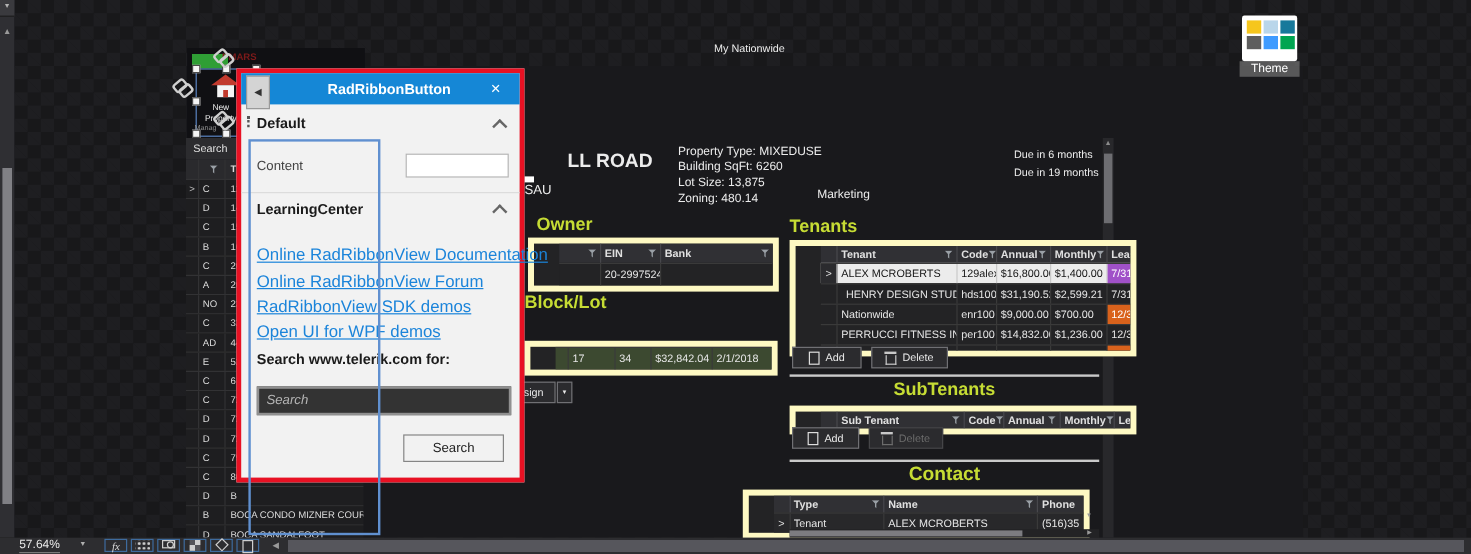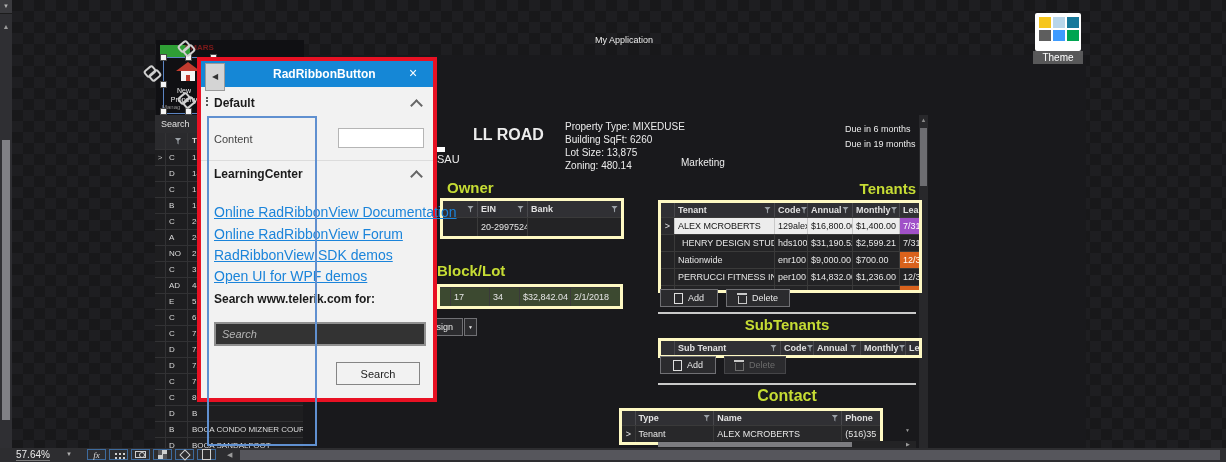--- a/index.html
+++ b/index.html
@@ -8,21 +8,21 @@
   .checker{background-color:#18181a;
     background-image:linear-gradient(45deg,#1e1e21 25%,transparent 25%,transparent 75%,#1e1e21 75%),
                      linear-gradient(45deg,#1e1e21 25%,transparent 25%,transparent 75%,#1e1e21 75%);
     background-size:22px 22px;background-position:0 0,11px 11px;}
   .w{color:#ececec;} .bold{font-weight:bold;padding-left:36px;}
   .gtitle{color:#c6dc34;font-weight:bold;font-size:15px;white-space:nowrap;}
   
   .fn{display:inline-block;width:7px;height:7px;flex:0 0 auto;
       clip-path:polygon(0 0,100% 0,58% 45%,58% 100%,42% 86%,42% 45%);background:#9aa0a6;}
   
-  .gtbl{position:absolute;background:#232325;border:3px solid #fef9c3;overflow:hidden;}
+  .gtbl{position:absolute;background:#232325;border:5px solid #fef9c3;overflow:hidden;padding-left:21px;}
   .gh{display:flex;background:#303034;font-weight:bold;font-size:9px;color:#e0e0e0;height:14px;line-height:14px;}
   .gh2{height:16px;line-height:16px;}
   .gc{display:flex;justify-content:space-between;align-items:center;padding:0 3px;border-right:1px solid #48484c;overflow:hidden;white-space:nowrap;box-sizing:border-box;}
   .gr{display:flex;height:16px;line-height:16px;font-size:9px;color:#e6e6e6;border-top:1px solid #3a3a3a;background:#232325;}
   .gr2{height:18px;line-height:18px;}
   .gd{padding:0 3px;border-right:1px solid #3a3a3a;overflow:hidden;white-space:nowrap;box-sizing:border-box;}
   .sel{background:#ececec;color:#141414;}
   .sel .gd{border-right-color:#c9c9c9;}
   .badge-purple{background:#a051c8;color:#fff;}
   .badge-orange{background:#d9621c;color:#fff;}
@@ -53,21 +53,21 @@
   .chain i{position:absolute;width:8px;height:5px;border:2px solid #cfcfcf;border-radius:3px;transform:rotate(-40deg);display:block;}
   .chain i.l2{left:5px;top:4px;}
   
   .docsec{position:absolute;left:930px;width:150px;height:52px;background:#212124;}
   .doclabel{position:absolute;left:7px;top:3px;font-size:10px;color:#f0f0f0;white-space:nowrap;}
   .docbox{position:absolute;left:3px;top:18px;width:143px;height:30px;background:#b3b3b3;border:1px solid #7c7c7c;}
   .docref{position:absolute;right:28px;top:4px;}
   .docfold{position:absolute;right:6px;top:1px;}
   
   #statusbar{position:absolute;left:0;top:448px;width:1226px;height:14px;background:#2d2d30;z-index:60;}
-  .sbtn{position:absolute;top:1px;width:19px;height:11px;border:1px solid #3e6b9e;background:#2d2d30;display:flex;align-items:center;justify-content:center;box-sizing:border-box;cursor:pointer;}
+  .sbtn{position:absolute;top:1px;width:19px;height:11px;border:1px solid #3e6b9e;background:#2d2d30;display:flex;justify-content:center;box-sizing:border-box;cursor:pointer;}
   .grd{width:12px;height:8px;background-image:radial-gradient(#cfcfcf 1px,transparent 1.3px);background-size:4px 4px;background-position:1px 1px;}
   .cam{position:relative;width:11px;height:7px;border:1px solid #cfcfcf;box-sizing:border-box;}
   .cam::after{content:"";position:absolute;left:3px;top:0px;width:4px;height:4px;border:1px solid #cfcfcf;border-radius:50%;}
   .ckb{width:9px;height:9px;background:conic-gradient(#cfcfcf 0 90deg,#55555a 0 180deg,#cfcfcf 0 270deg,#55555a 0);}
   .snp{width:6px;height:6px;border:1px solid #cfcfcf;transform:rotate(45deg);}
   .dcm{width:7px;height:9px;border:1px solid #cfcfcf;}
   input{font-family:"Liberation Sans",sans-serif;}
   #tsearch::placeholder{font-style:italic;color:#b5b5b5;}
 </style>
 </head>
@@ -78,21 +78,21 @@
   <div class="ab checker" style="left:12px;top:0;width:1214px;height:448px;"></div>
 
   <div class="ab" style="left:0;top:0;width:12px;height:448px;background:#2f2f33;z-index:5;">
     <div class="ab" style="left:0;top:0;width:12px;height:13px;background:#3a3a3e;border-bottom:1px solid #1c1c1c;text-align:center;line-height:12px;font-size:6px;color:#b3b3b3;">▼</div>
     <div class="ab" style="left:0;top:22px;width:12px;height:10px;text-align:center;font-size:7px;color:#9a9a9a;line-height:10px;">▲</div>
     <div class="ab" style="left:2px;top:140px;width:8px;height:280px;background:#808085;"></div>
   </div>
 
   <div class="ab" style="left:155px;top:55px;width:931px;height:393px;background:#19191c;z-index:10;"></div>
 
-  <div class="ab w" style="left:595px;top:35px;font-size:9px;z-index:11;">My Application</div>
+  <div class="ab w" style="left:595px;top:35px;font-size:9px;z-index:11;">My Nationwide</div>
 
   <div class="ab" style="left:1033px;top:12px;z-index:15;">
     <div class="ab" style="left:2px;top:1px;width:46px;height:38px;background:#ffffff;border-radius:2px;padding:0;">
       <div style="display:grid;grid-template-columns:12px 12px 12px;grid-gap:2px;padding:4px 0 0 4px;">
         <div style="width:12px;height:11px;background:#f6c61d;"></div>
         <div style="width:12px;height:11px;background:#b9d6ea;"></div>
         <div style="width:12px;height:11px;background:#17799b;"></div>
         <div style="width:12px;height:11px;background:#5e5e5e;"></div>
         <div style="width:12px;height:11px;background:#3e9bff;"></div>
         <div style="width:12px;height:11px;background:#00a551;"></div>
@@ -267,39 +267,39 @@
           <i class="fn"></i>
         </span>
     </div>
     <div class="gr gr2">
       <span class="gd" style="width:35px;"></span>
       <span class="gd" style="width:50px;">20-2997524</span>
       <span class="gd" style="width:93px;border-right:none;"></span>
     </div>
   </div>
 
-  <div class="ab gtitle" style="left:437px;top:262px;z-index:12;">Block/Lot</div>
+  <div class="ab gtitle" style="left:437px;top:244px;z-index:12;">Block/Lot</div>
   <div class="gtbl" style="left:437px;top:284px;width:180px;z-index:12;">
     <div class="gr gr2 olive">
       <span class="gd" style="width:11px;"></span>
       <span class="gd" style="width:39px;">17</span>
       <span class="gd" style="width:30px;">34</span>
       <span class="gd" style="width:51px;">$32,842.04</span>
       <span class="gd" style="width:49px;border-right:none;">2/1/2018</span>
     </div>
   </div>
   <div class="btn" style="left:416px;top:318px;width:47px;z-index:12;overflow:hidden;">Assign</div>
   <div class="btn" style="left:464px;top:318px;width:13px;font-size:5px;z-index:12;">▼</div>
 
   <div class="ab" style="left:919px;top:115px;width:9px;height:333px;background:#28282b;z-index:12;">
     <div class="ab" style="left:0;top:2px;width:9px;text-align:center;font-size:6px;color:#8a8a8a;">▲</div>
     <div class="ab" style="left:1px;top:13px;width:7px;height:58px;background:#6d6d71;"></div>
   </div>
 
-  <div class="ab gtitle" style="left:658px;top:180px;width:258px;text-align:right;z-index:12;">Tenants</div>
+  <div class="ab gtitle" style="left:658px;top:180px;width:258px;text-align:left;z-index:12;">Tenants</div>
   <div class="gtbl" style="left:658px;top:200px;width:258px;height:87px;z-index:12;">
     <div class="gh">
       <span class="gc" style="width:14px;"></span>
       <span class="gc" style="width:100px;">
           <span>Tenant</span>
           <i class="fn"></i>
         </span>
       <span class="gc" style="width:33px;">
           <span>Code</span>
           <i class="fn"></i>

